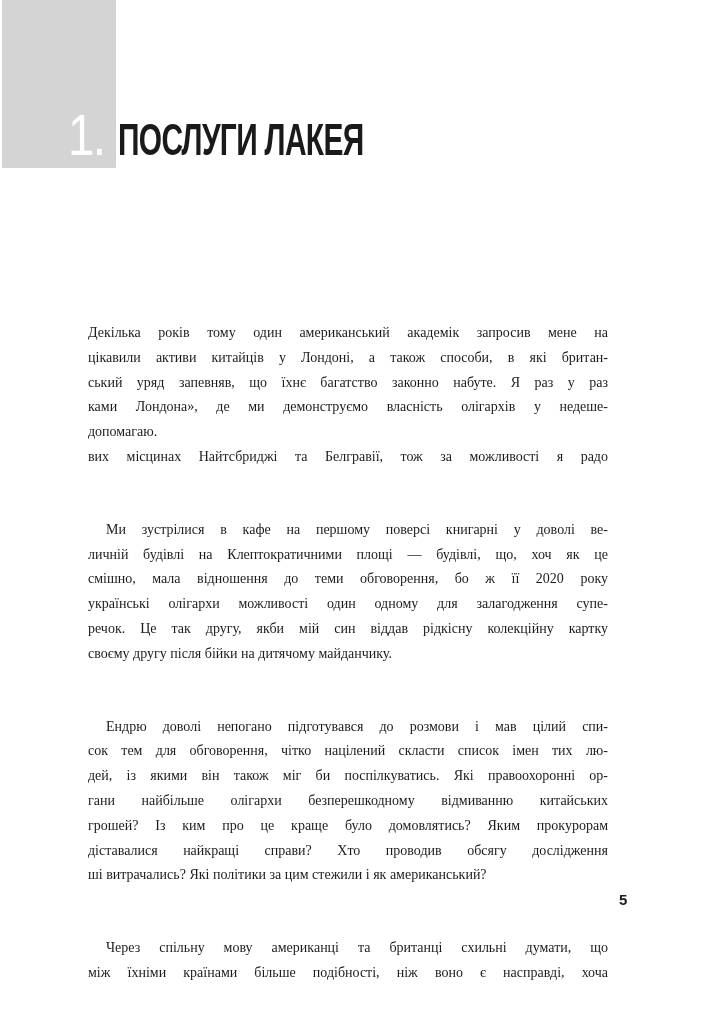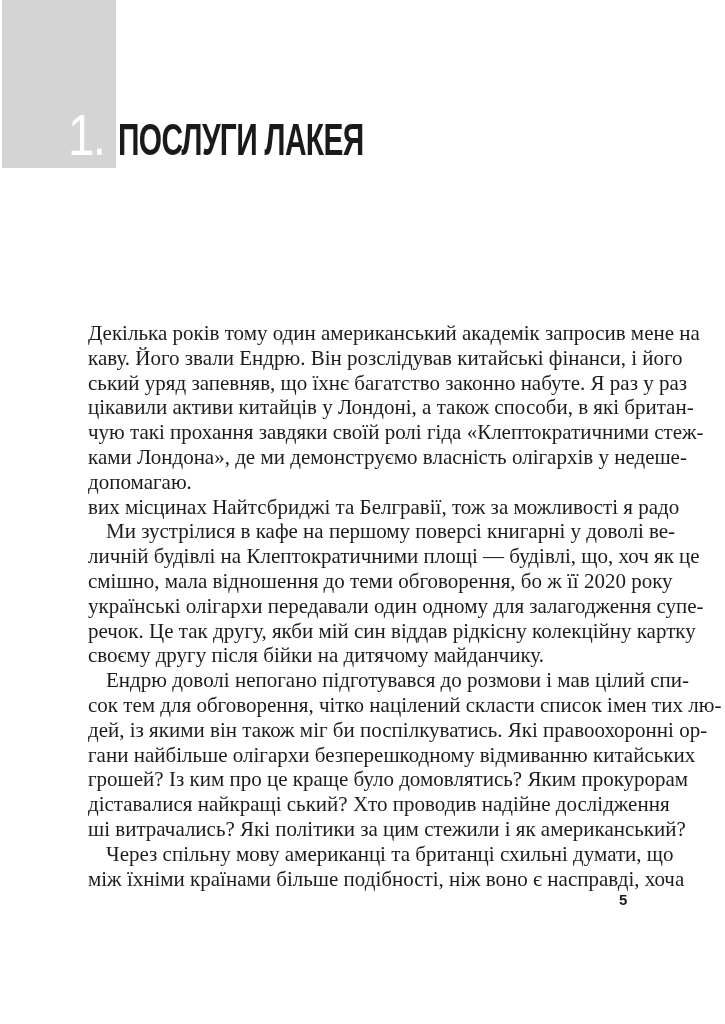--- a/index.html
+++ b/index.html
@@ -46,36 +46,37 @@
       transform: scaleX(0.68);
       transform-origin: left top;
       white-space: nowrap;
     }
     .body-text {
       position: absolute;
       left: 88px;
       top: 321px;
       width: 520px;
       font-family: "Liberation Serif", "DejaVu Serif", serif;
-      font-size: 21px;
+      font-size: 14px;
       line-height: 24.8px;
       color: #1c1c1c;
     }
     .line {
       display: block;
       white-space: nowrap;
       text-align: justify;
       text-align-last: justify;
       height: 24.8px;
     }
     .line.last {
       text-align-last: left;
     }
     .line.indent {
       padding-left: 18px;
+      margin-top: 48px;
     }
     .page-number {
       position: absolute;
       left: 619px;
       top: 891px;
       font-family: "Liberation Sans", "DejaVu Sans", sans-serif;
       font-weight: bold;
       font-size: 15px;
       line-height: 18px;
       color: #1a1a1a;
@@ -84,40 +85,38 @@
 </head>
 <body>
 
 <div class="chapter-block"></div>
 <div class="chapter-number">1.</div>
 <div class="chapter-title">ПОСЛУГИ ЛАКЕЯ</div>
 
 <div class="body-text">
 
   <span class="line">Декілька років тому один американський академік запросив мене на</span>
-  <span class="line">каву. Його звали Ендрю. Він розслідував китайські фінанси, і його</span>
+  <span class="line">цікавили активи китайців у Лондоні, а також способи, в які британ-</span>
   <span class="line">ський уряд запевняв, що їхнє багатство законно набуте. Я раз у раз</span>
-  <span class="line">цікавили активи китайців у Лондоні, а також способи, в які британ-</span>
-  <span class="line">чую такі прохання завдяки своїй ролі гіда «Клептократичними стеж-</span>
   <span class="line">ками Лондона», де ми демонструємо власність олігархів у недеше-</span>
   <span class="line last">допомагаю.</span>
   <span class="line">вих місцинах Найтсбриджі та Белгравії, тож за можливості я радо</span>
 
   <span class="line indent">Ми зустрілися в кафе на першому поверсі книгарні у доволі ве-</span>
   <span class="line">личній будівлі на Клептократичними площі — будівлі, що, хоч як це</span>
   <span class="line">смішно, мала відношення до теми обговорення, бо ж її 2020 року</span>
-  <span class="line">українські олігархи передавали один одному для залагодження супе-</span>
+  <span class="line">українські олігархи можливості один одному для залагодження супе-</span>
   <span class="line">речок. Це так другу, якби мій син віддав рідкісну колекційну картку</span>
   <span class="line last">своєму другу після бійки на дитячому майданчику.</span>
 
   <span class="line indent">Ендрю доволі непогано підготувався до розмови і мав цілий спи-</span>
   <span class="line">сок тем для обговорення, чітко націлений скласти список імен тих лю-</span>
   <span class="line">дей, із якими він також міг би поспілкуватись. Які правоохоронні ор-</span>
   <span class="line">гани найбільше олігархи безперешкодному відмиванню китайських</span>
   <span class="line">грошей? Із ким про це краще було домовлятись? Яким прокурорам</span>
-  <span class="line">діставалися найкращі ський? Хто проводив надійне дослідження</span>
+  <span class="line">діставалися найкращі справи? Хто проводив обсягу дослідження</span>
   <span class="line last">ші витрачались? Які політики за цим стежили і як американський?</span>
 
   <span class="line indent">Через спільну мову американці та британці схильні думати, що</span>
   <span class="line">між їхніми країнами більше подібності, ніж воно є насправді, хоча</span>
 </div>
 
 <div class="page-number">5</div>
 
 </body></html>

